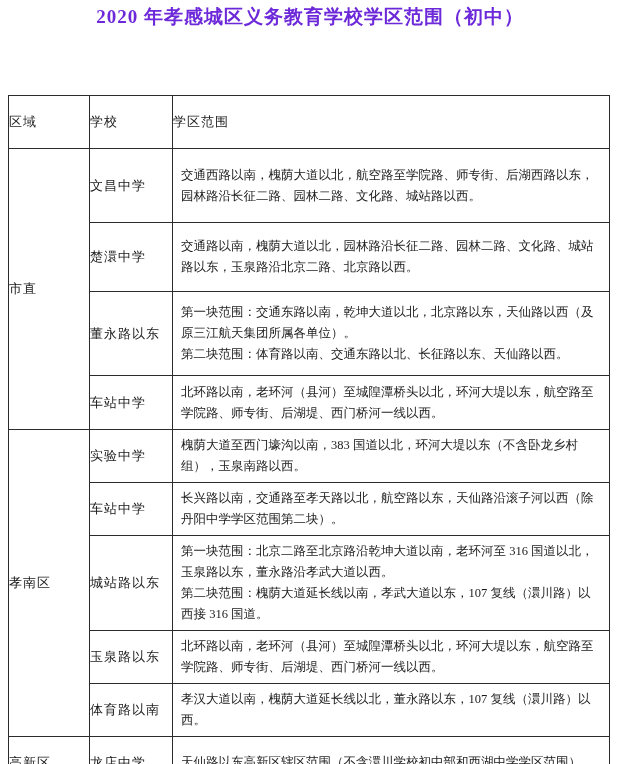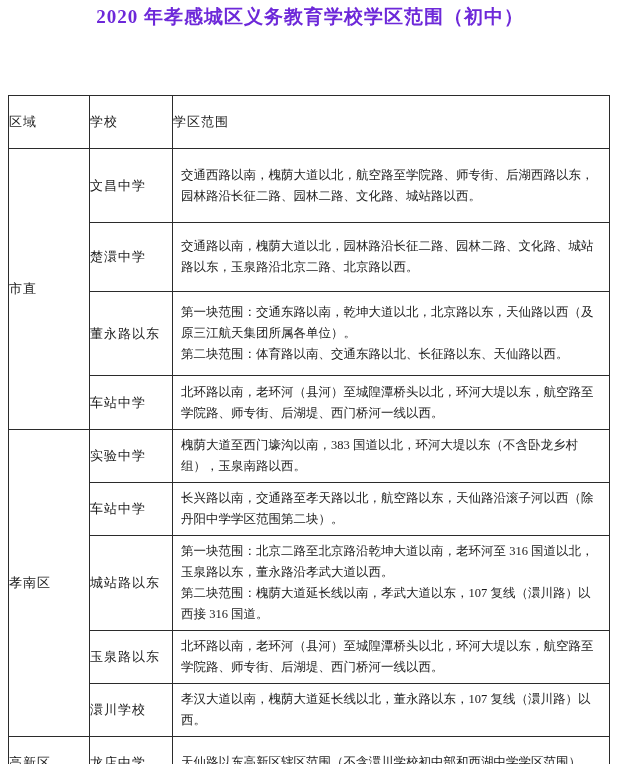--- a/index.html
+++ b/index.html
@@ -106,21 +106,21 @@
     <tr style="height:87px">
       <td class="school-cell">城站路以东</td>
       <td class="range-cell">第一块范围：北京二路至北京路沿乾坤大道以南，老环河至 316 国道以北，玉泉路以东，董永路沿孝武大道以西。
 第二块范围：槐荫大道延长线以南，孝武大道以东，107 复线（澴川路）以西接 316 国道。</td>
     </tr>
     <tr style="height:52px">
       <td class="school-cell">玉泉路以东</td>
       <td class="range-cell">北环路以南，老环河（县河）至城隍潭桥头以北，环河大堤以东，航空路至学院路、师专街、后湖堤、西门桥河一线以西。</td>
     </tr>
     <tr style="height:48px">
-      <td class="school-cell">澴川学校</td>
+      <td class="school-cell">体育路以南</td>
       <td class="range-cell">孝汉大道以南，槐荫大道延长线以北，董永路以东，107 复线（澴川路）以西。</td>
     </tr>
 
     <tr style="height:52px">
       <td class="region-cell">高新区</td>
       <td class="school-cell">龙店中学</td>
       <td class="range-cell">天仙路以东高新区辖区范围（不含澴川学校初中部和西湖中学学区范围）。</td>
     </tr>
   </tbody>
 </table>

